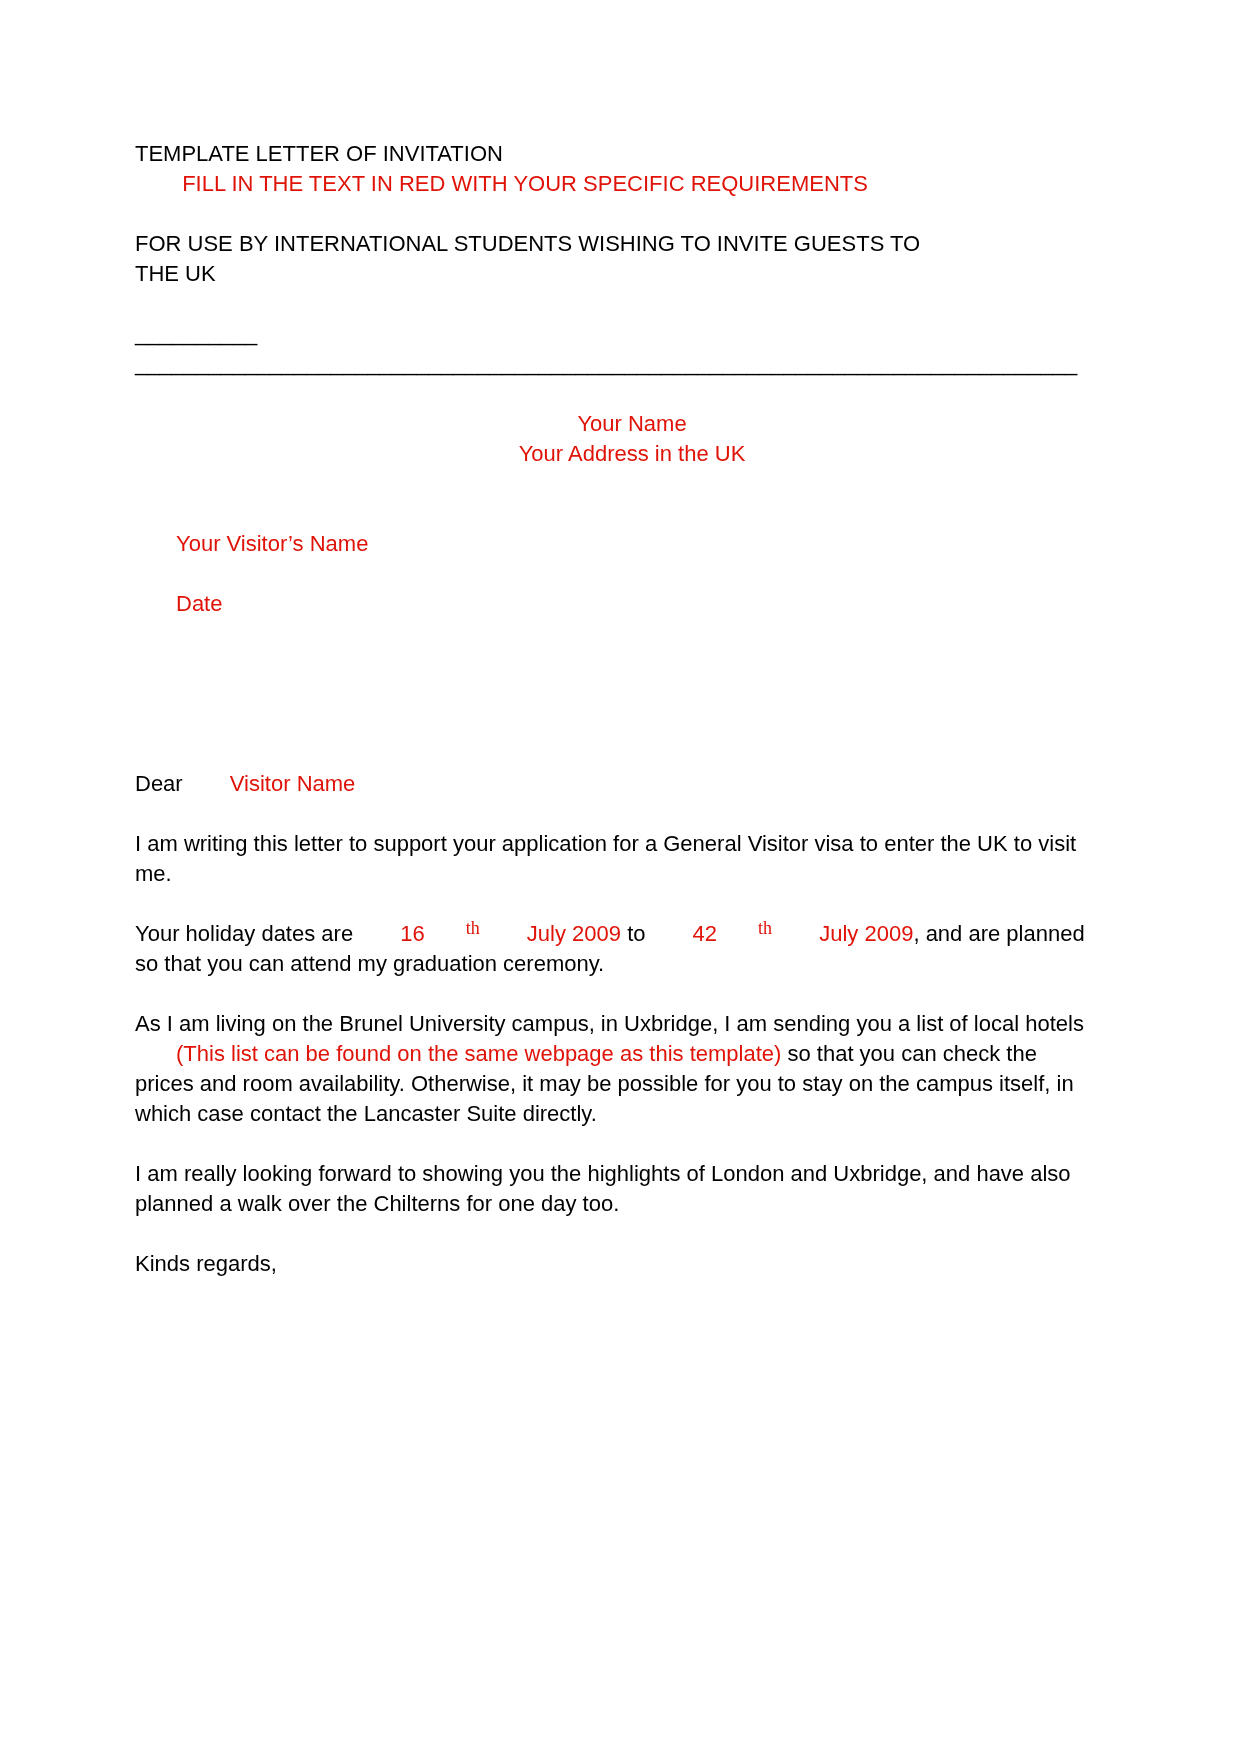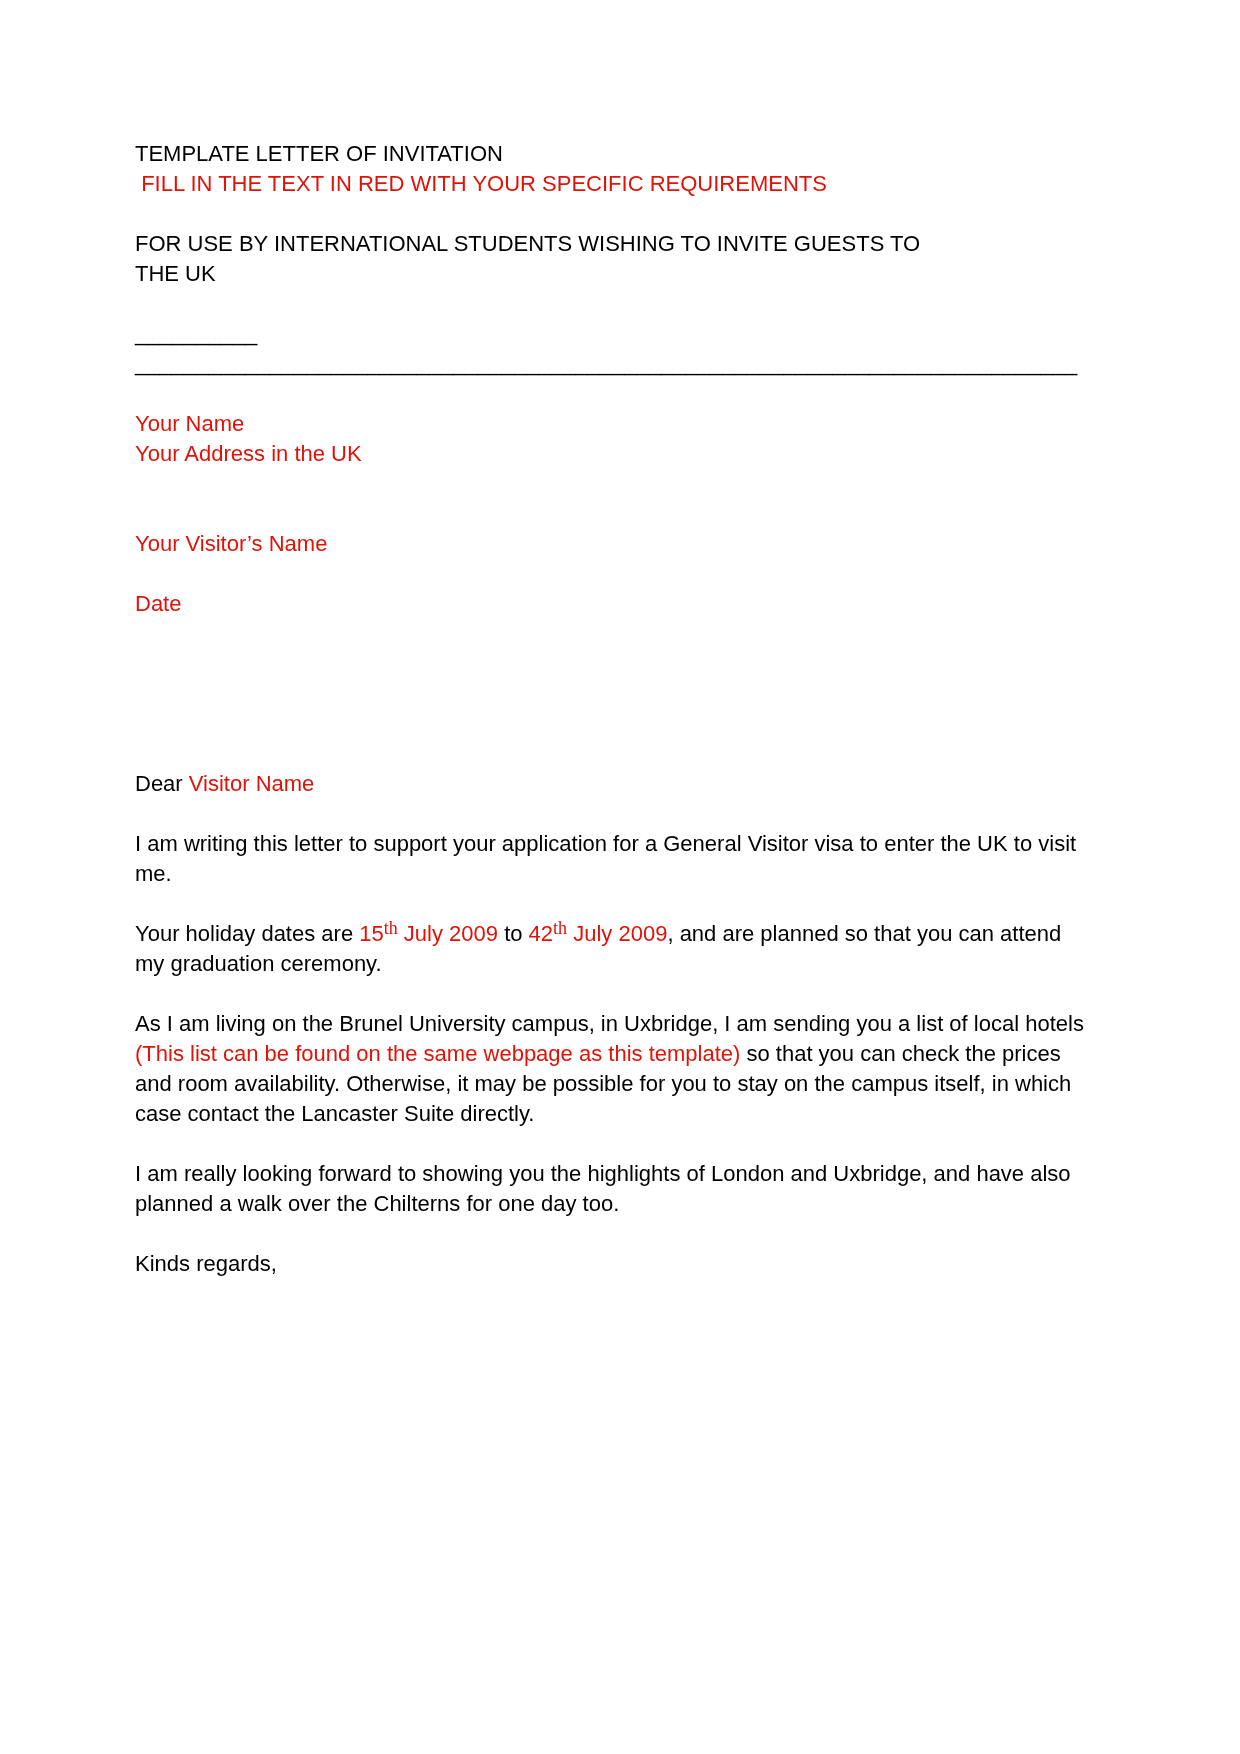--- a/index.html
+++ b/index.html
@@ -20,22 +20,22 @@
     line-height: 30px;
     color: #000000;
     overflow: hidden;
   }
   .para {
     margin: 0;
     padding: 0;
     white-space: pre-wrap;
     word-wrap: normal;
   }
-  .red { color: #e01309; }
-  .right { text-align: left; }
+  .red { color: #e01309; margin-left: 41px; }
+  .right { text-align: center; }
   .nowrap { white-space: pre; }
   .sup {
     font-size: 18px;
     vertical-align: 7px;
     line-height: 0;
     font-family: Liberation Serif, serif;
   }
   .sp1 { height: 30px; }
   .sp2 { height: 60px; }
   .sp5 { height: 150px; }
@@ -74,21 +74,21 @@
   <div class="sp5"></div>
 
   <p class="para"><span>Dear </span><span class="red">Visitor Name</span></p>
 
   <div class="sp1"></div>
 
   <p class="para">I am writing this letter to support your application for a General Visitor visa to enter the UK to visit me.</p>
 
   <div class="sp1"></div>
 
-  <p class="para"><span>Your holiday dates are </span><span class="red">15</span><span class="red sup">th</span><span class="red"> July 2009</span><span> to </span><span class="red">42</span><span class="red sup">th</span><span class="red"> July 2009</span><span>, and are planned so that you can attend my graduation ceremony.</span></p>
+  <p class="para"><span>Your holiday dates are </span><span class="red">16</span><span class="red sup">th</span><span class="red"> July 2009</span><span> to </span><span class="red">42</span><span class="red sup">th</span><span class="red"> July 2009</span><span>, and are planned so that you can attend my graduation ceremony.</span></p>
 
   <div class="sp1"></div>
 
   <p class="para"><span>As I am living on the Brunel University campus, in Uxbridge, I am sending you a list of local hotels </span><span class="red">(This list can be found on the same webpage as this template)</span><span> so that you can check the prices and room availability. Otherwise, it may be possible for you to stay on the campus itself, in which case contact the Lancaster Suite directly.</span></p>
 
   <div class="sp1"></div>
 
   <p class="para">I am really looking forward to showing you the highlights of London and Uxbridge, and have also planned a walk over the Chilterns for one day too.</p>
 
   <div class="sp1"></div>

